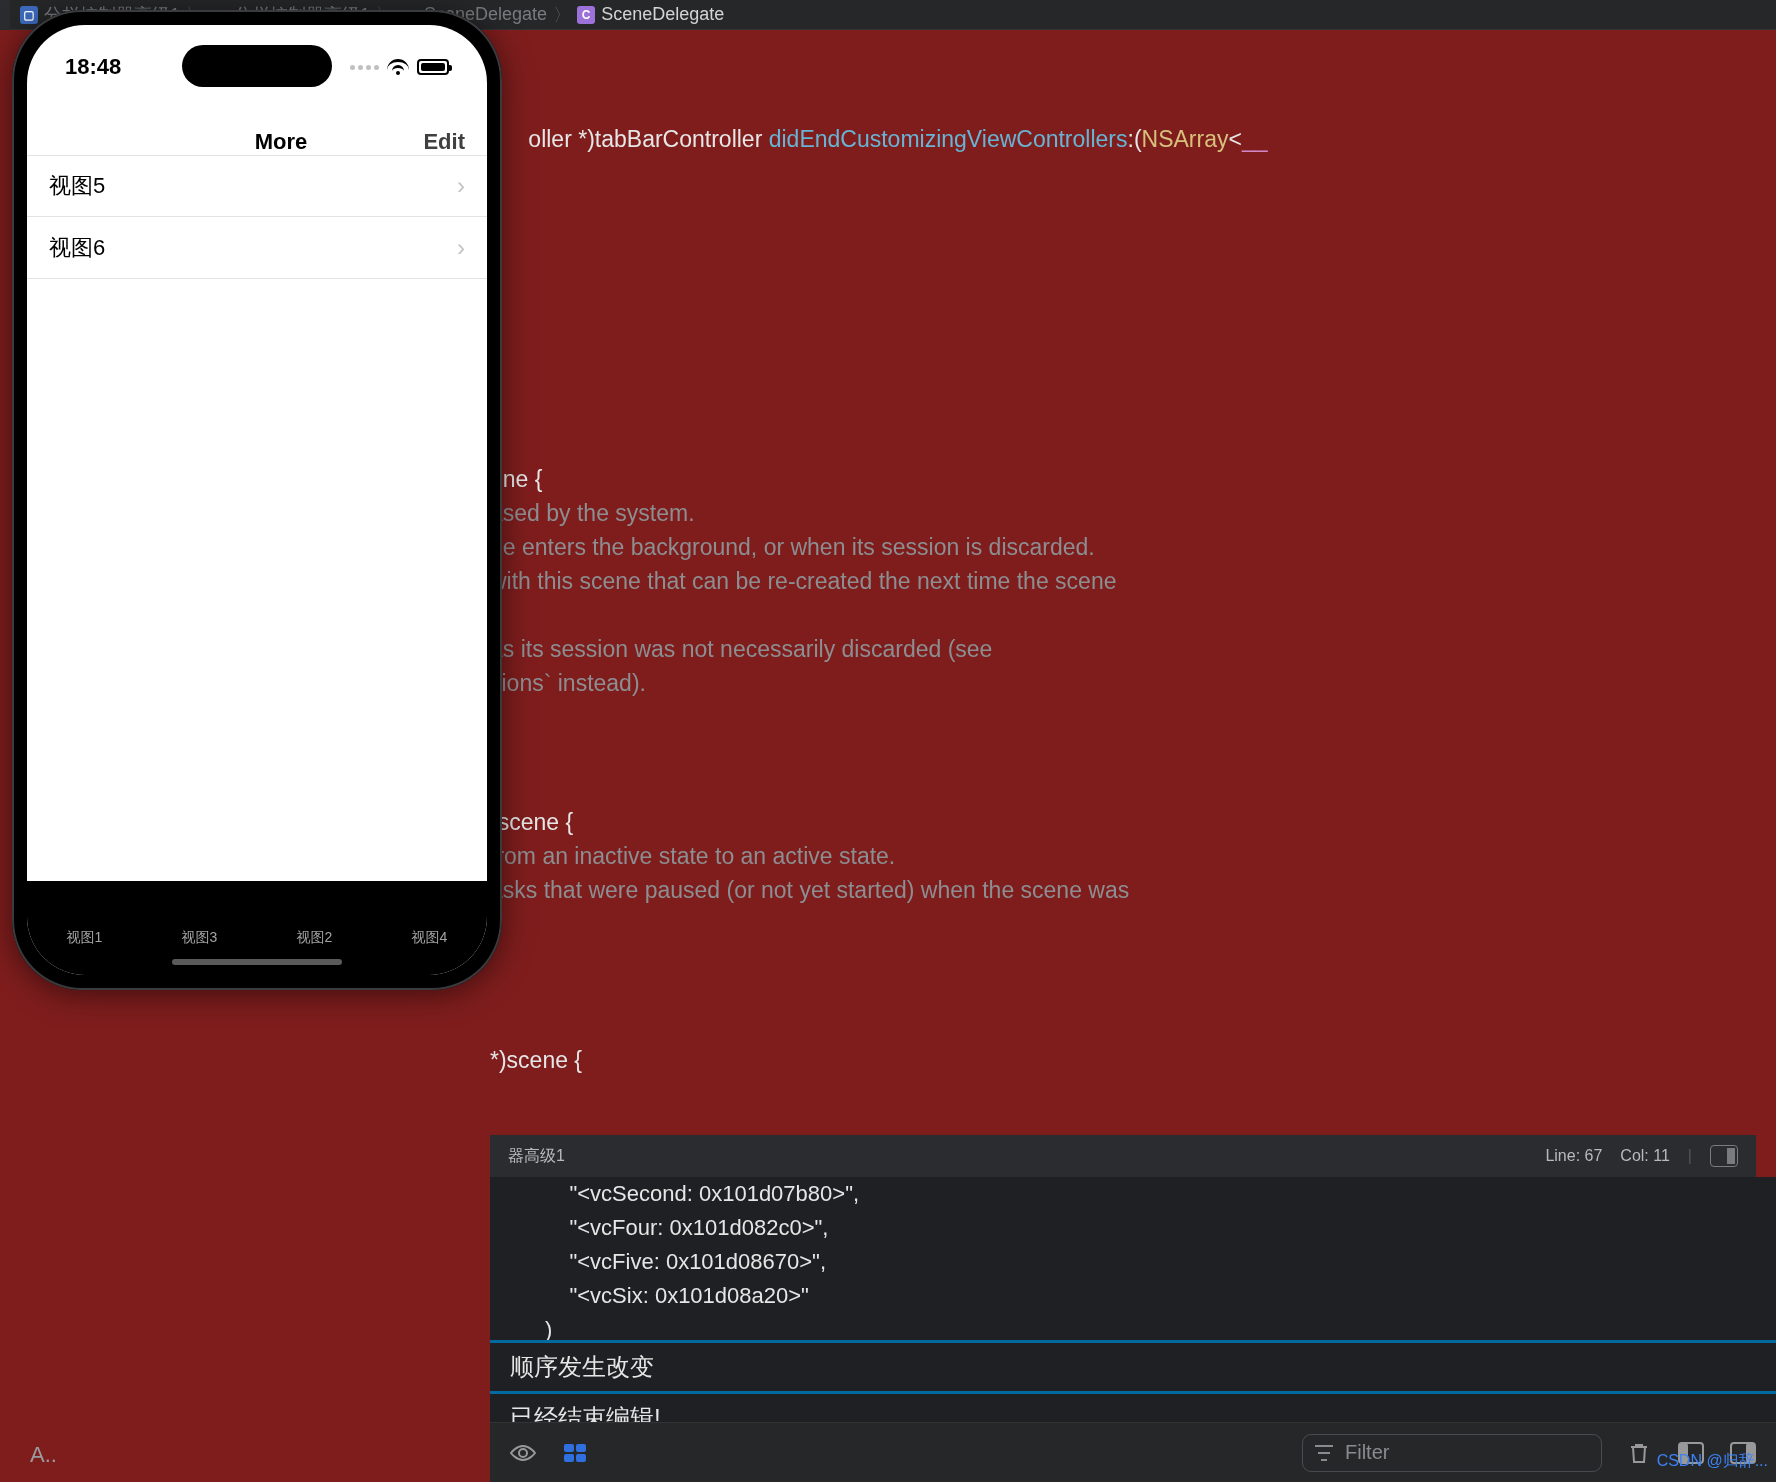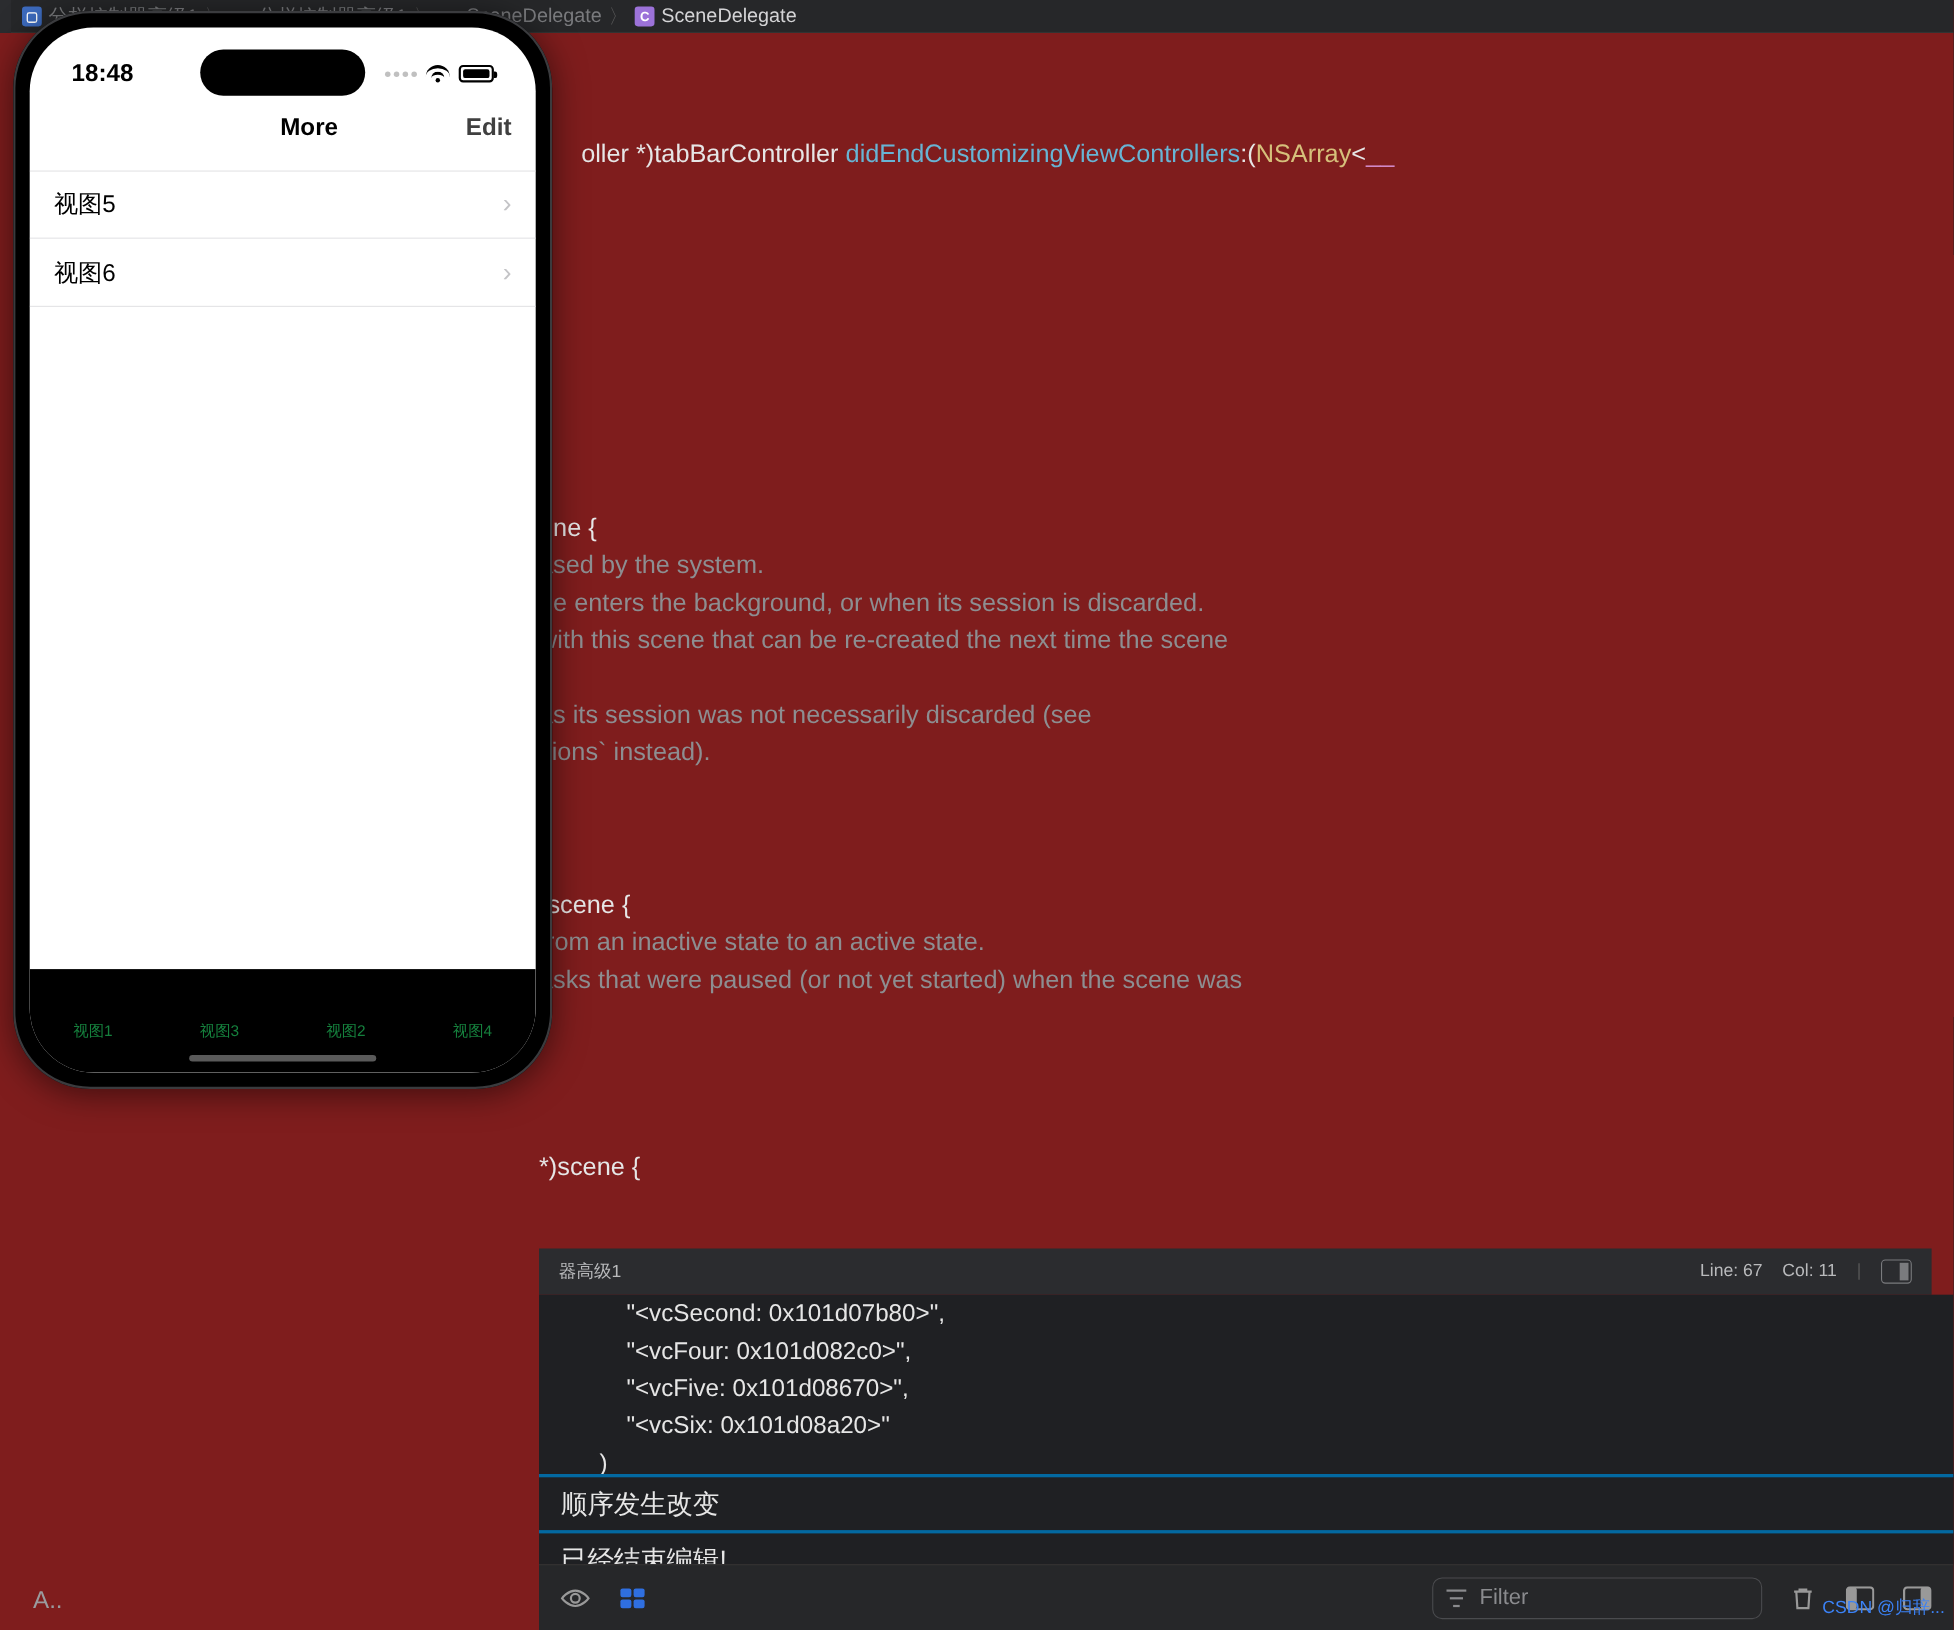--- a/index.html
+++ b/index.html
@@ -57,31 +57,31 @@
   .dots { display:flex; gap:3px;}
   .dots span { width:5px; height:5px; border-radius:50%; background:#c0c0c0;}
   .wifi { width:22px; height:16px; position:relative;}
   .wifi::before{content:"";position:absolute;inset:0;border:3px solid #000;border-bottom:none;border-left:none;border-right:none;border-radius:22px 22px 0 0;}
   .wifi::after{content:"";position:absolute;left:5px;right:5px;top:6px;bottom:0;border:3px solid #000;border-bottom:none;border-left:none;border-right:none;border-radius:12px 12px 0 0;}
   .wifi i{position:absolute;left:9px;top:12px;width:4px;height:4px;background:#000;border-radius:50%;}
   .batt { width:32px; height:16px; border:2px solid #000; border-radius:4px; position:relative;}
   .batt::after{content:"";position:absolute;right:-5px;top:4px;width:3px;height:6px;background:#000;border-radius:0 2px 2px 0;}
   .batt i{position:absolute;left:2px;top:2px;bottom:2px;right:2px;background:#000;border-radius:2px;}
 
-  .nav { position:absolute; top:78px; left:12px; right:0; height:52px; display:flex; align-items:flex-start; justify-content:center;margin-left:36px;}
+  .nav { position:absolute; top:78px; left:12px; right:0; height:52px; display:flex; align-items:flex-end; justify-content:center;margin-left:36px;}
   .nav-title { font-size:22px; font-weight:600; color:#000;}
   .nav-edit { position:absolute; right:22px; font-size:22px; color:#404040;font-weight:bold;}
 
   .list { position:absolute; top:130px; left:0; right:0;}
   .cell { height:62px; border-bottom:1px solid #e3e3e5; display:flex; align-items:center; padding:0 22px; justify-content:space-between; font-size:22px; color:#000;}
   .cell:first-child { border-top:1px solid #e3e3e5;}
   .chev { color:#c4c4c7; font-size:24px;}
 
   .tabbar { position:absolute; left:0; right:0; bottom:0; height:94px; background:#000; display:flex; justify-content:space-around; align-items:flex-start; padding-top:48px;}
-  .tab { color:#15803d; font-size:14px;}
+  .tab { color:#a3a3a3; font-size:14px;}
   .home-ind { position:absolute; bottom:10px; left:50%; transform:translateX(-50%); width:170px; height:6px; border-radius:4px; background:#5a5a5a;}
 </style>
 </head>
 <body>
 
 <div class="xcode">
   <div class="left-strip"></div>
 
   <div class="breadcrumb-bar">
     <span class="bc-icon blue">▢</span>

